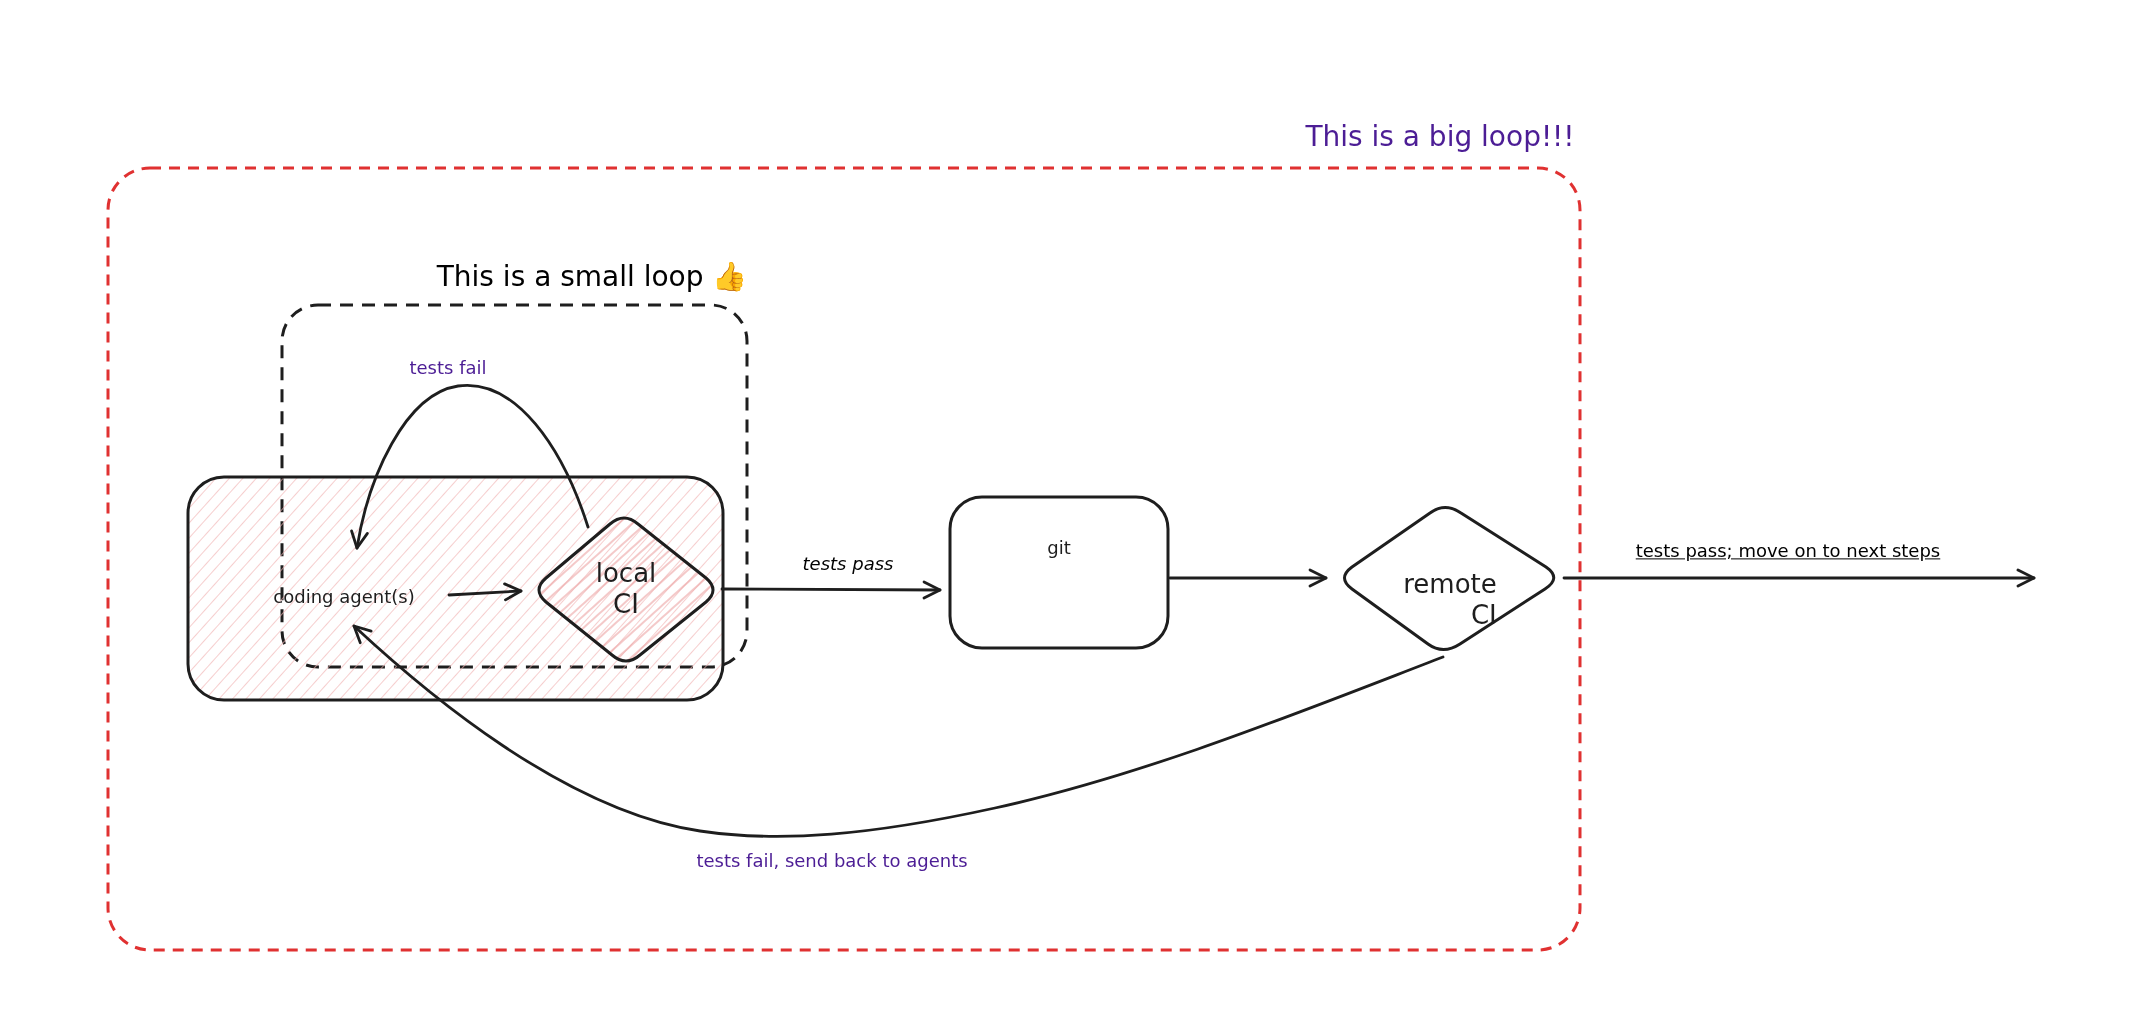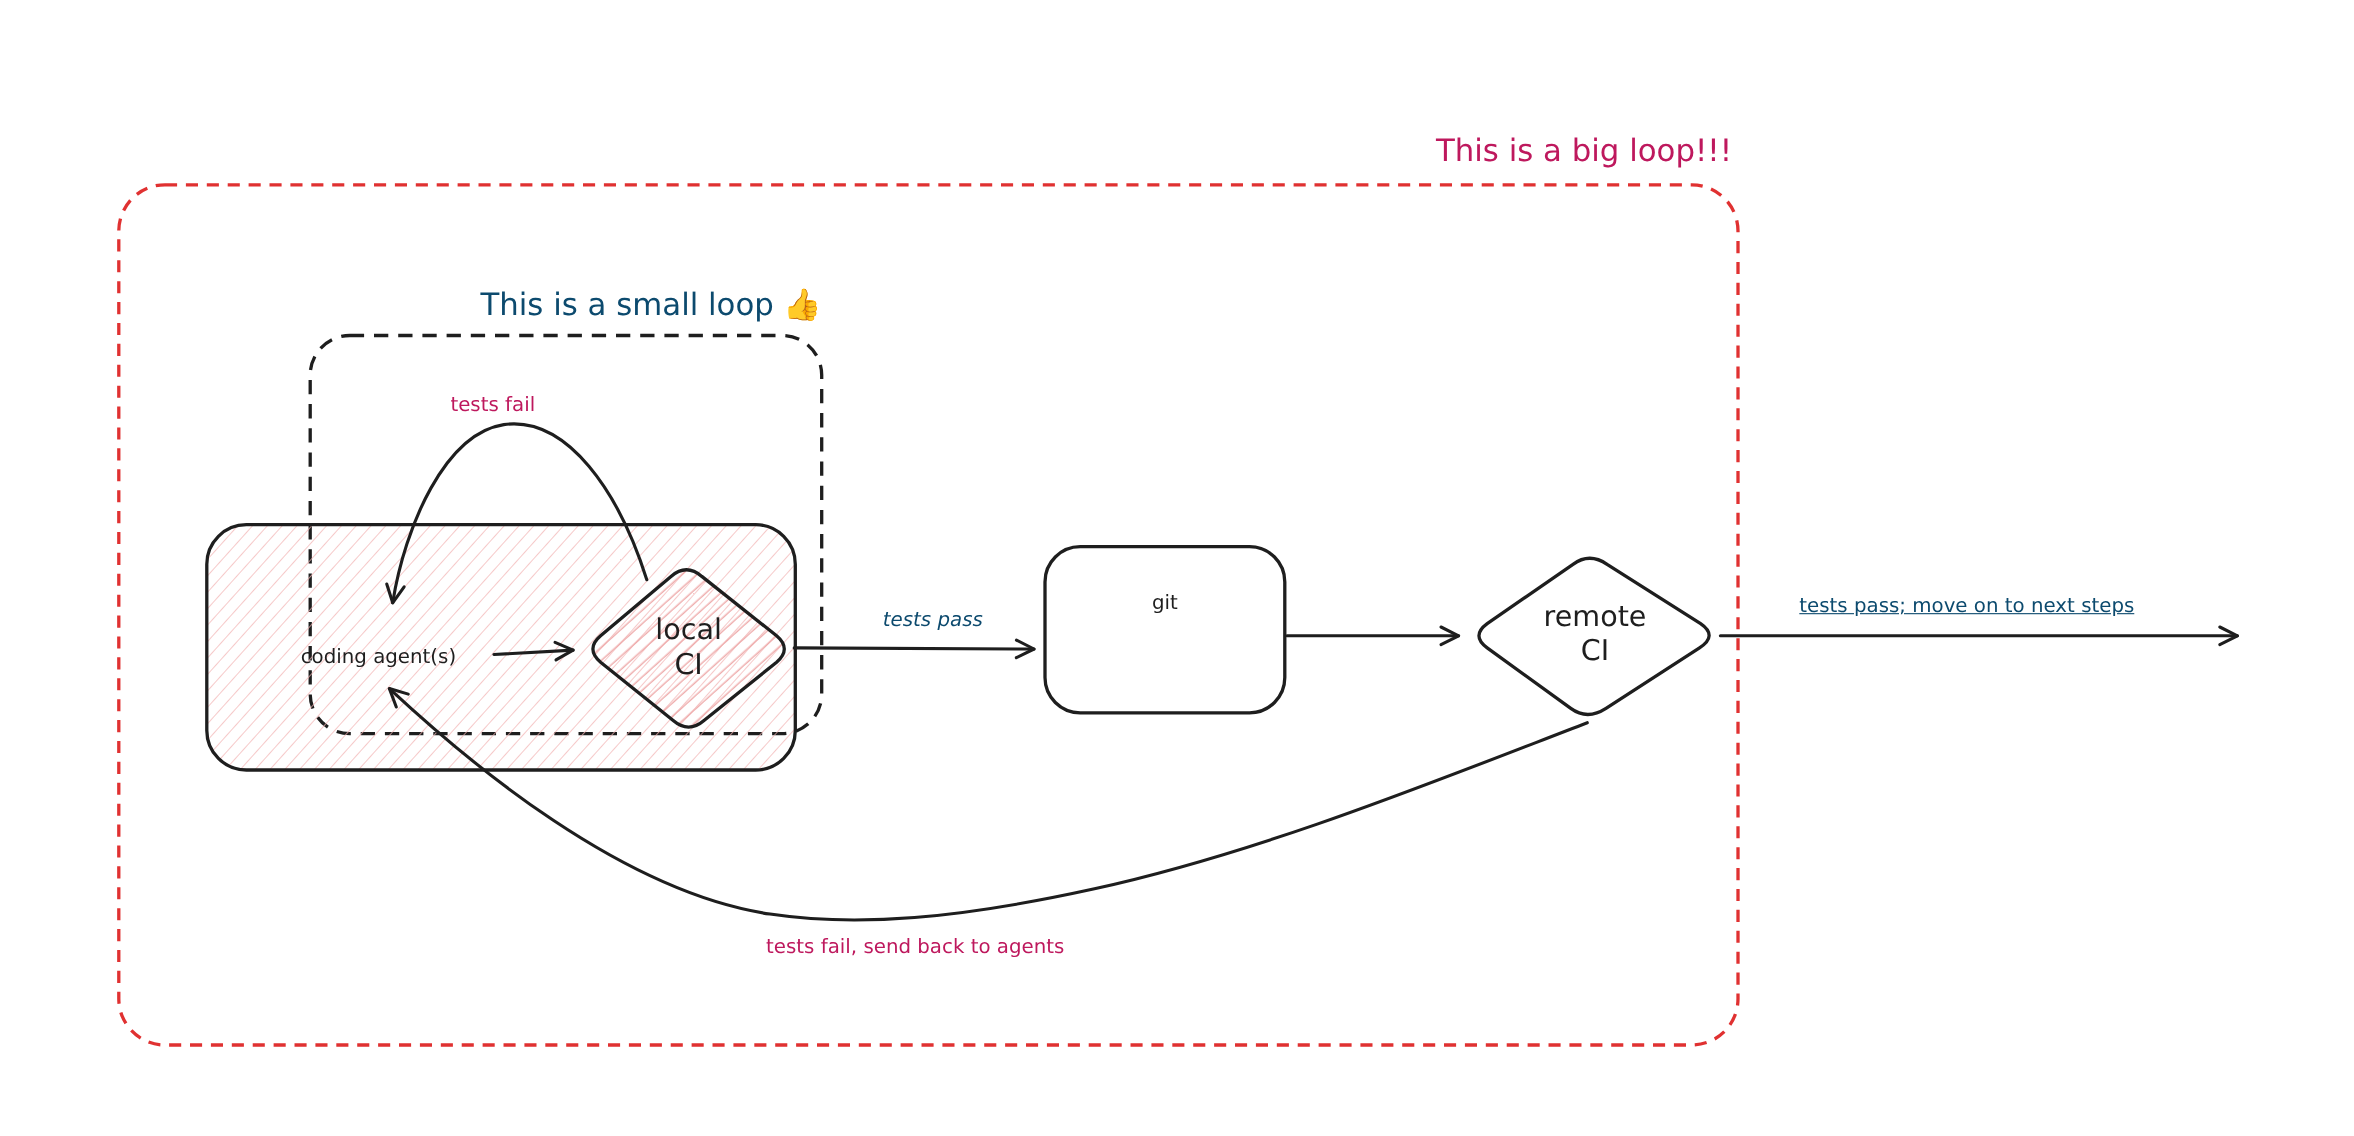--- a/index.html
+++ b/index.html
@@ -22,22 +22,22 @@
   .label {
     position: absolute;
     transform: translate(-50%, -50%);
     white-space: nowrap;
     text-align: center;
     line-height: 1.18;
     color: #1e1e1e;
     font-size: 18px;
     z-index: 2;
   }
-  .label.red   { color: #be185d; }
-  .label.green { color: #0c4a6e; }
+  .label.red   { color: #4c1d95; }
+  .label.green { color: #000000; }
   .label.title { font-size: 28px; }
   .label.small { font-size: 26px; }
 </style>
 </head>
 <body>
 
 <div id="canvas">
 
   <svg id="shapes" viewBox="0 0 2140 1033" width="2140" height="1033" fill="none" xmlns="http://www.w3.org/2000/svg">
     <defs>
@@ -87,21 +87,21 @@
 
   <div class="label small" style="left:626px; top:589px;">
     <div>local</div>
     <div>CI</div>
   </div>
 
   <div class="label green" style="left:848px; top:564px;font-style:italic;">tests pass</div>
 
   <div class="label" style="left:1059px; top:548px;">git</div>
 
-  <div class="label small" style="left:1450px; top:577px;">
+  <div class="label small" style="left:1450px; top:600px;text-align:right;">
     <div>remote</div>
     <div>CI</div>
   </div>
 
   <div class="label green" style="left:1788px; top:551px;text-decoration:underline;">tests pass; move on to next steps</div>
 
   <div class="label red" style="left:832px; top:861px;">tests fail, send back to agents</div>
 
 </div>
 

